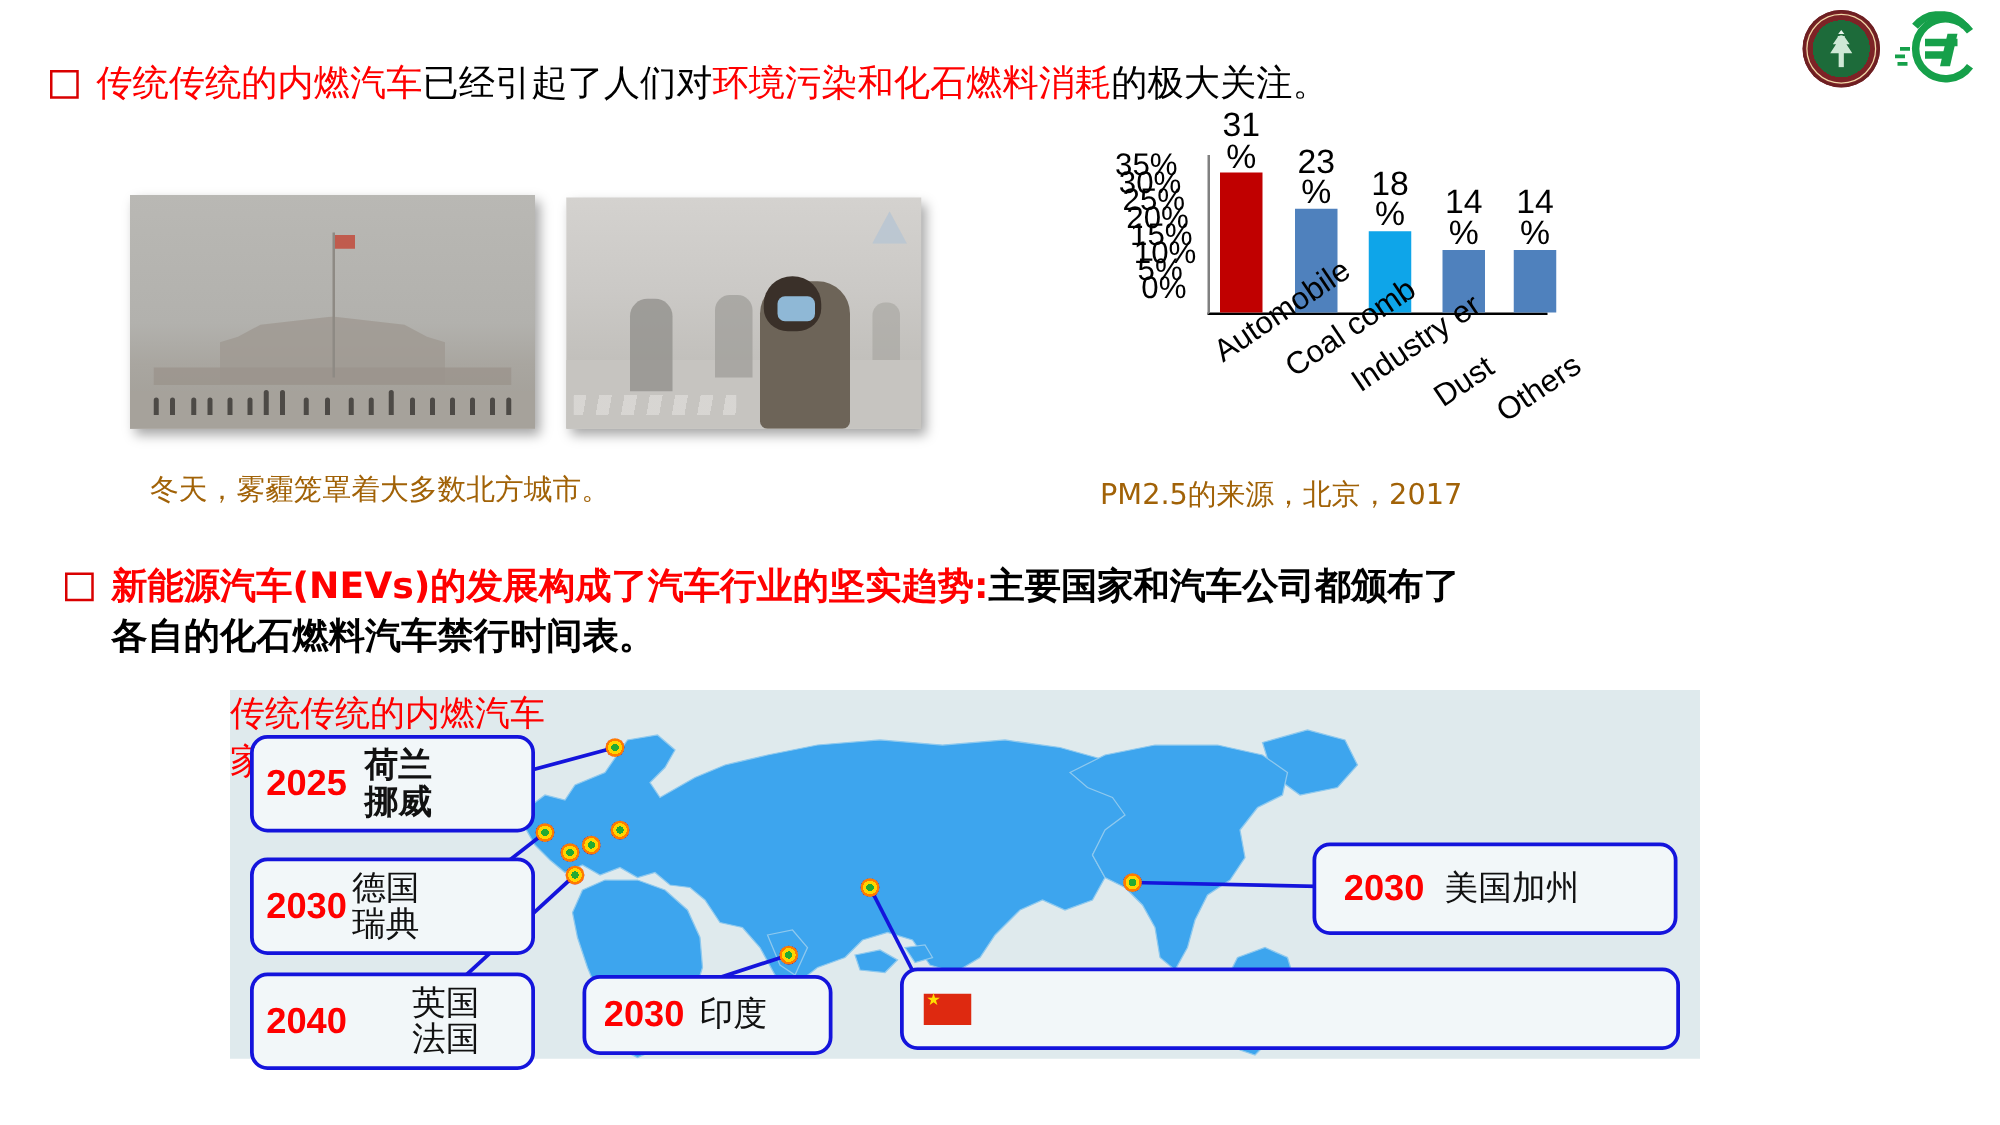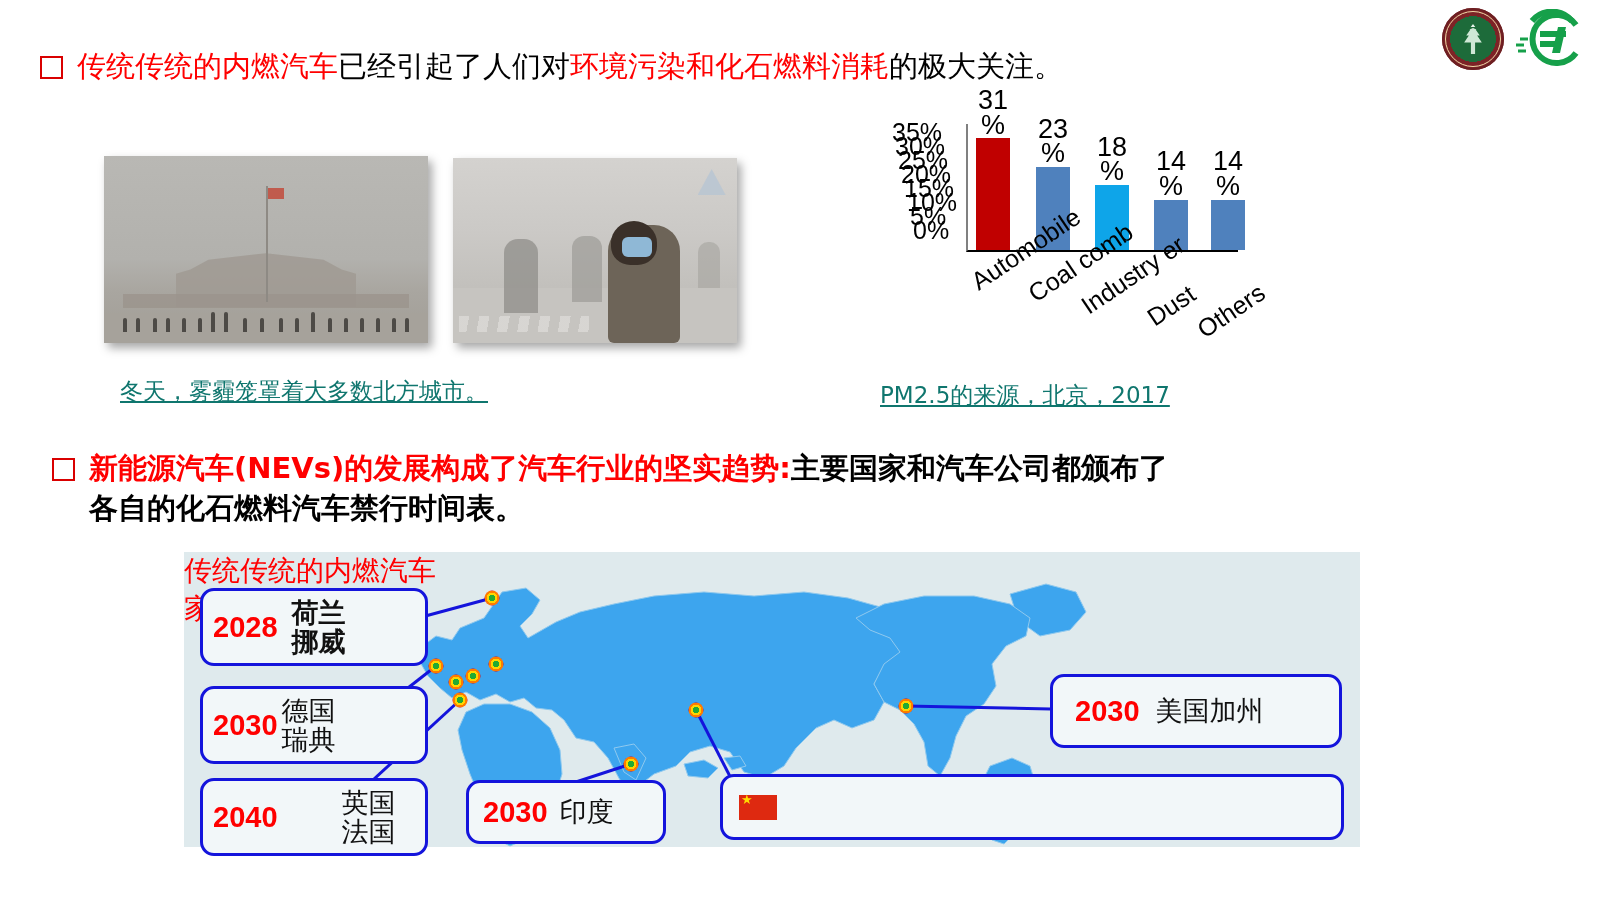--- a/index.html
+++ b/index.html
@@ -59,21 +59,21 @@
   #photo2 .woman{position:absolute;right:20%;bottom:0;width:72px;height:118px;
      background:#6d6458;border-radius:26px 26px 6px 6px;}
   #photo2 .hair{position:absolute;right:28%;bottom:78px;width:46px;height:44px;background:#3a3029;border-radius:50% 50% 42% 42%;}
   #photo2 .mask{position:absolute;right:30%;bottom:86px;width:30px;height:20px;background:#8fb8d6;border-radius:6px;}
   #photo2 .g1{position:absolute;left:18%;bottom:16%;width:34px;height:74px;background:#8f8d89;border-radius:14px 14px 0 0;opacity:.75;}
   #photo2 .g2{position:absolute;left:42%;bottom:22%;width:30px;height:66px;background:#9d9b97;border-radius:12px 12px 0 0;opacity:.7;}
   #photo2 .g3{position:absolute;right:6%;bottom:30%;width:22px;height:46px;background:#a5a39f;border-radius:10px 10px 0 0;opacity:.6;}
   #photo2 .sign{position:absolute;right:4%;top:6%;width:28px;height:26px;background:#b8c6d2;
      clip-path:polygon(50% 0,100% 100%,0 100%);opacity:.85;}
 
-  .caption{font-family:"DejaVu Sans","Liberation Sans",sans-serif;font-size:23px;color:#0f766e;text-decoration:underline;}
+  .caption{font-family:"DejaVu Sans","Liberation Sans",sans-serif;font-size:23px;color:#a16207;}
   #cap1{left:120px;top:376px;}
   #cap2{left:880px;top:380px;}
 
   
   #chart{left:890px;top:108px;width:360px;height:270px;}
   #yaxis-stack{position:absolute;left:2px;top:10px;width:74px;height:132px;}
   #yaxis-stack span{position:absolute;left:0;font-size:25px;color:#000;
       font-family:"Liberation Sans",sans-serif;white-space:nowrap;}
   #plot{position:absolute;left:76px;top:16px;width:270px;height:126px;
       border-left:2px solid #808080;border-bottom:2px solid #000;}
@@ -293,38 +293,38 @@
       <div class="marker" style="left: 272px; top: 130px;"></div>
       <div class="marker" style="left: 289px; top: 124px;"></div>
       <div class="marker" style="left: 312px; top: 112px;"></div>
       <div class="marker" style="left: 276px; top: 148px;"></div>
       <div class="marker" style="left: 512px; top: 158px;"></div>
       <div class="marker" style="left: 447px; top: 212px;"></div>
       <div class="marker" style="left: 722px; top: 154px;"></div>
     </div>
 
   <div class="box" style="left:16px;top:36px;width:228px;height:78px;padding:0 10px;">
-    <span class="yr">2028</span>
+    <span class="yr">2025</span>
     <span class="cn" style="margin-left:14px;font-weight:bold;">
       <div>荷兰</div>
       <div>挪威</div>
     </span>
   </div>
 
   <div class="box" style="left:16px;top:134px;width:228px;height:78px;padding:0 10px;">
     <span class="yr">2030</span>
     <span class="cn" style="margin-left:4px;">
       <div>德国</div>
       <div>瑞典</div>
     </span>
   </div>
 
   <div class="box" style="left:16px;top:226px;width:228px;height:78px;padding:0 10px;gap:48px;">
     <span class="yr">2040</span>
-    <span class="cn" style="margin-left:16px;text-align:right;">
+    <span class="cn" style="margin-left:4px;text-align:right;">
       <div>英国</div>
       <div>法国</div>
     </span>
   </div>
 
   <div class="box" style="left:282px;top:228px;width:200px;height:64px;padding:0 14px;">
     <span class="yr">2030</span>
     <span class="cn" style="margin-left:12px;">印度</span>
   </div>
 

